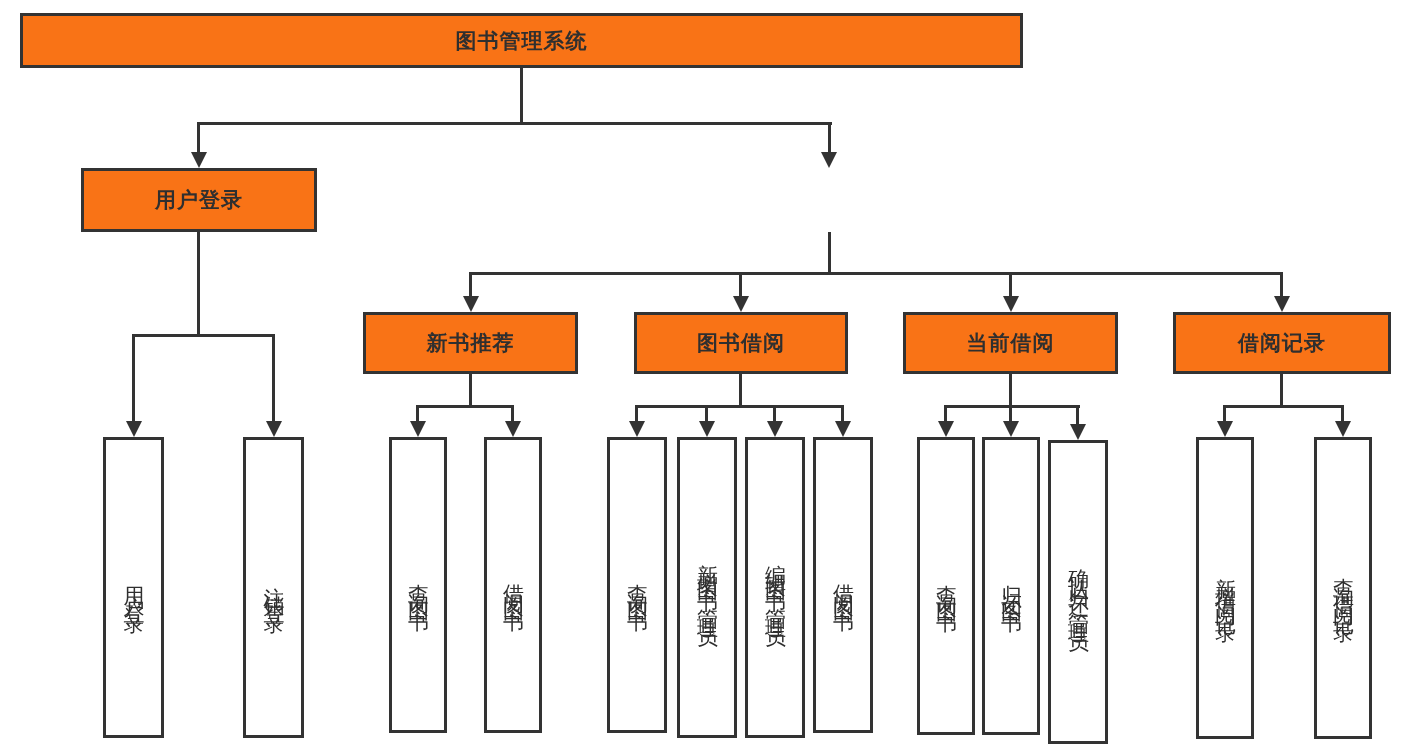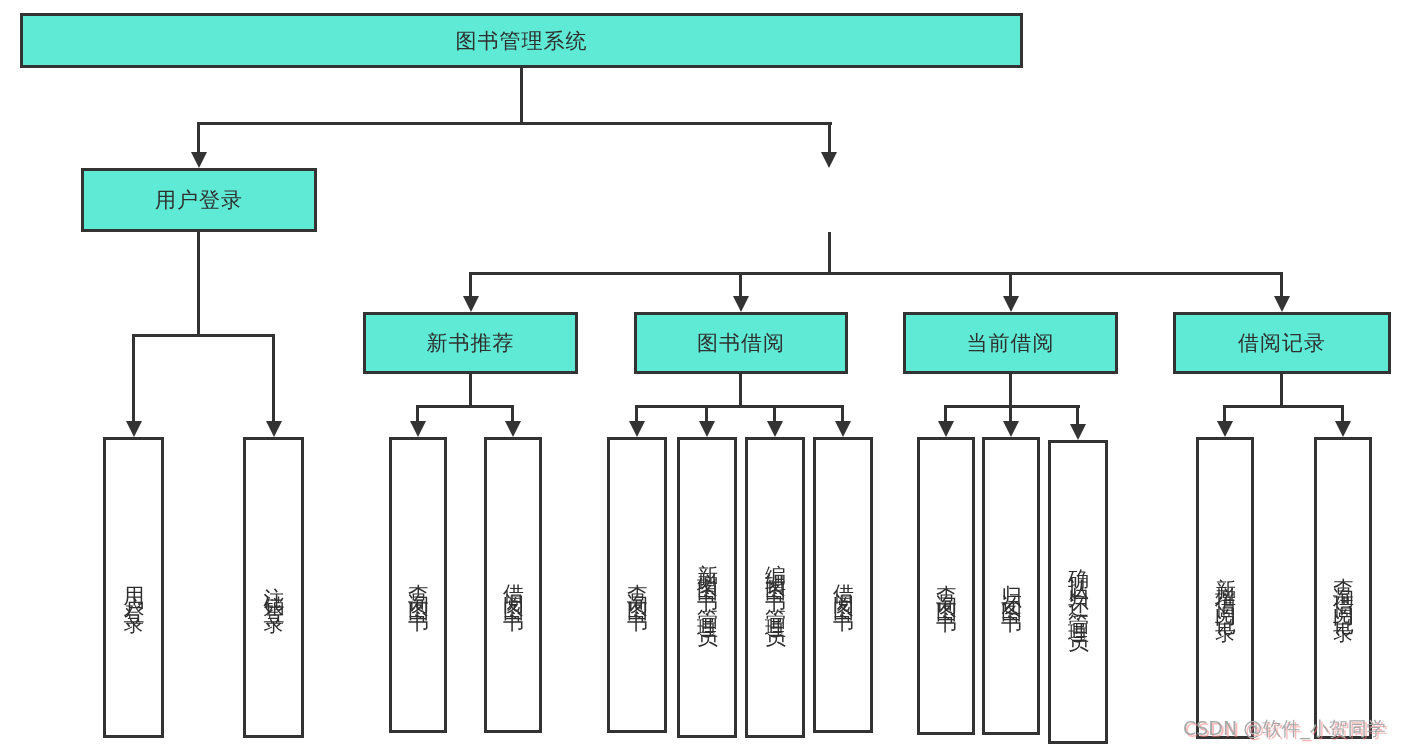--- a/index.html
+++ b/index.html
@@ -8,23 +8,23 @@
   }
   html,body{margin:0;padding:0;background:#fff;}
   #stage{
     position:relative; width:1405px; height:747px;
     background:var(--background);
     font-family:"DejaVu Sans", sans-serif;
     color:var(--text); overflow:hidden;
   }
   .hbox{
     position:absolute; box-sizing:border-box;
-    border:3px solid var(--line); background:#5eead4;
+    border:3px solid var(--line); background:#f97316;
     display:flex; align-items:center; justify-content:center;
-    font-size:21px; letter-spacing:1px; color:var(--text);
+    font-size:21px; letter-spacing:1px; color:var(--text);font-weight:bold;
   }
   .vbox{
     position:absolute; box-sizing:border-box;
     border:3px solid var(--line); background:#fff;
     display:flex; align-items:center; justify-content:center;
   }
   .vtext{
     writing-mode:vertical-rl; text-orientation:mixed;
     font-size:21px; line-height:1; letter-spacing:9px; color:var(--text);
     white-space:nowrap;
@@ -165,15 +165,14 @@
     <span class="vtext">确认归还（管理员）</span>
   </div>
 
   <div class="vbox" style="left:1196px;top:437px;width:58px;height:302px;">
     <span class="vtext">新增借阅记录</span>
   </div>
   <div class="vbox" style="left:1314px;top:437px;width:58px;height:302px;">
     <span class="vtext">查询借阅记录</span>
   </div>
 
-  <div class="watermark">CSDN @软件_小贺同学</div>
 
 </div>
 
 </body></html>

